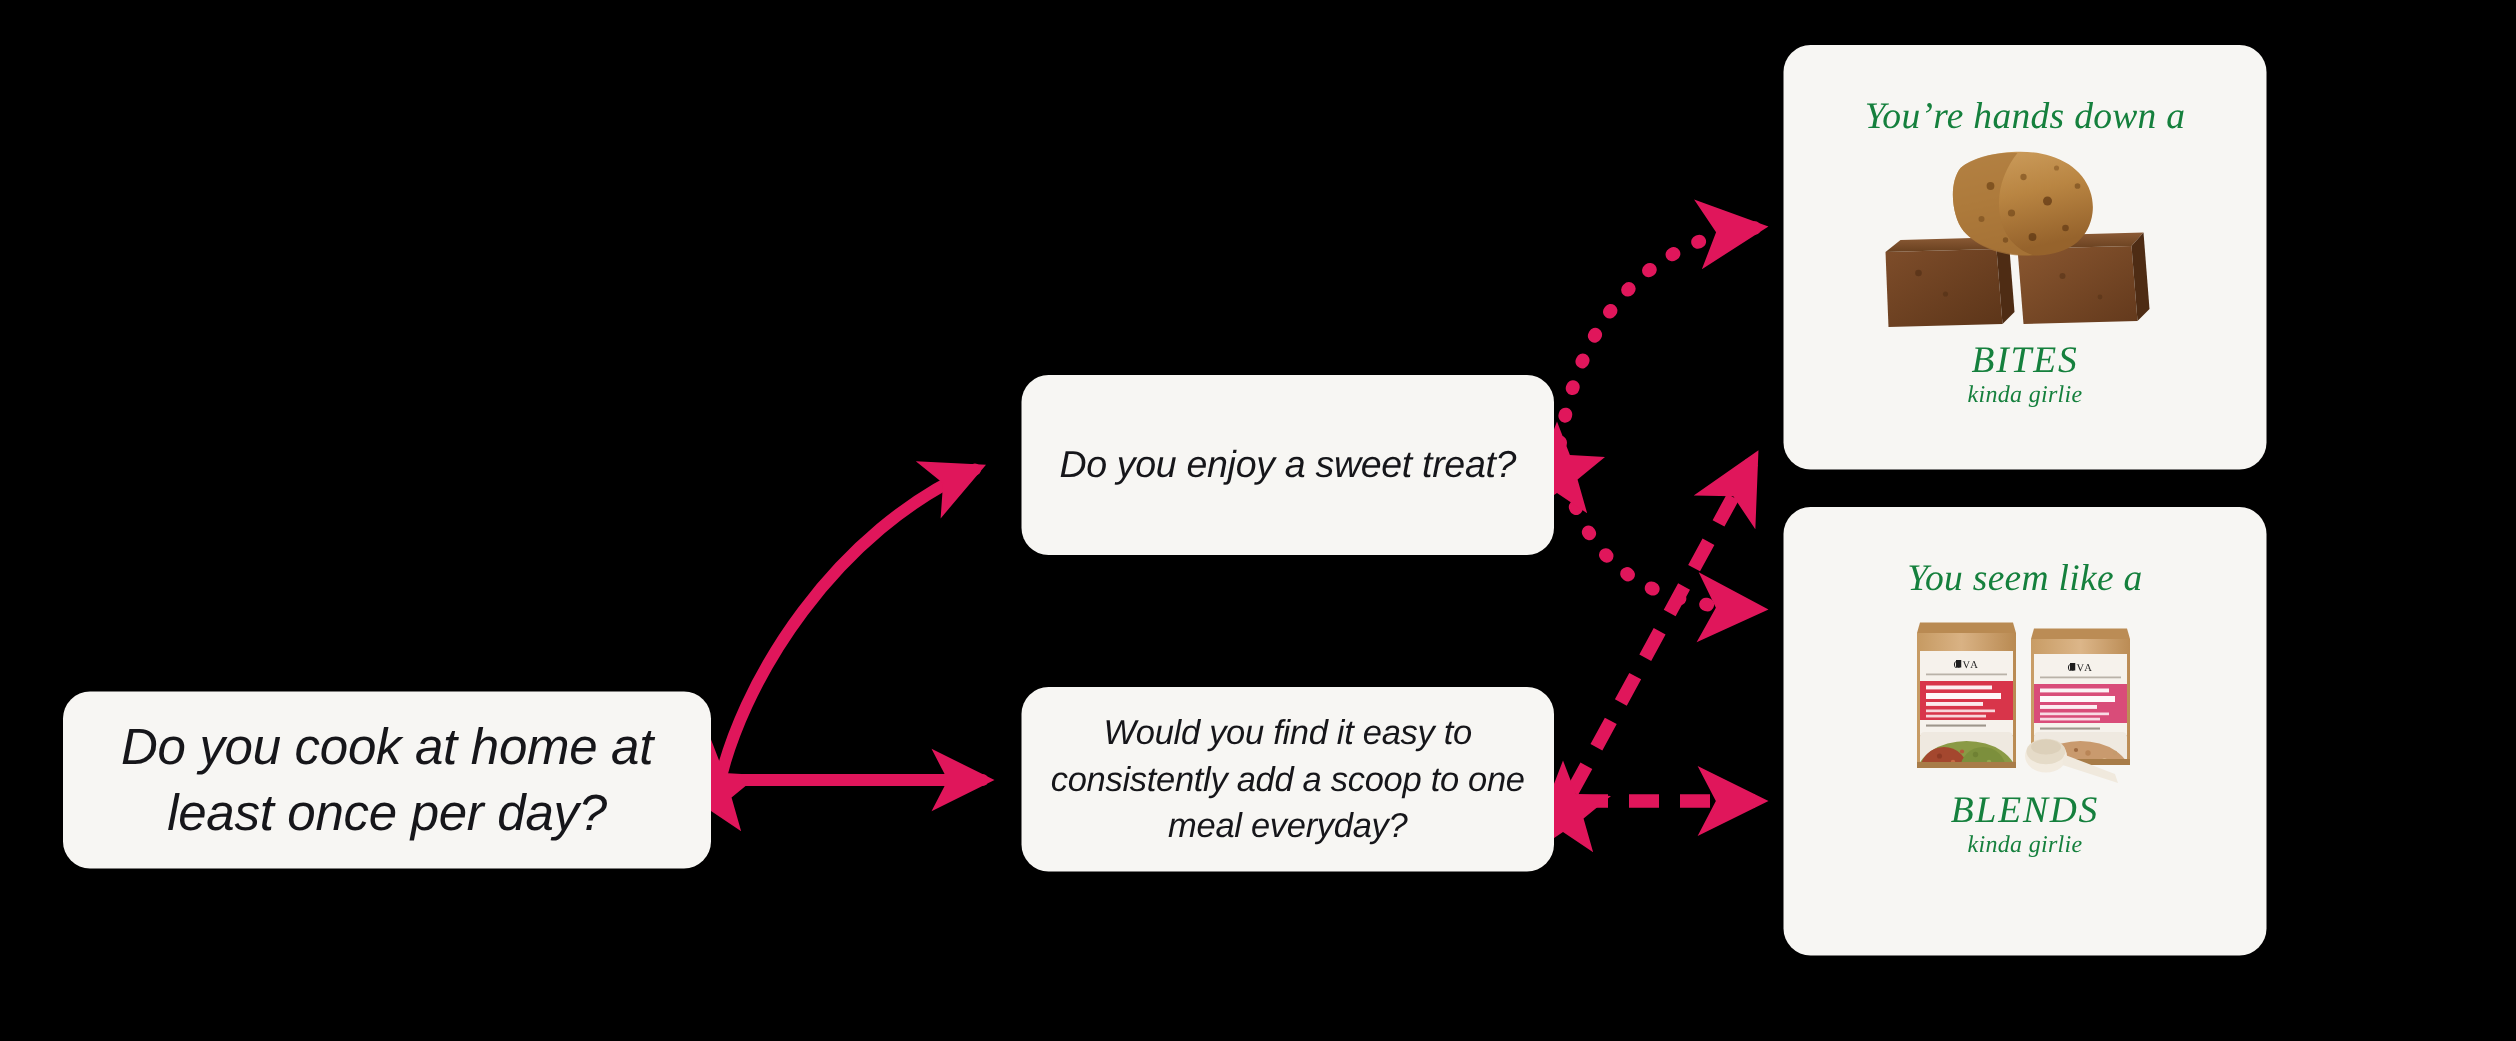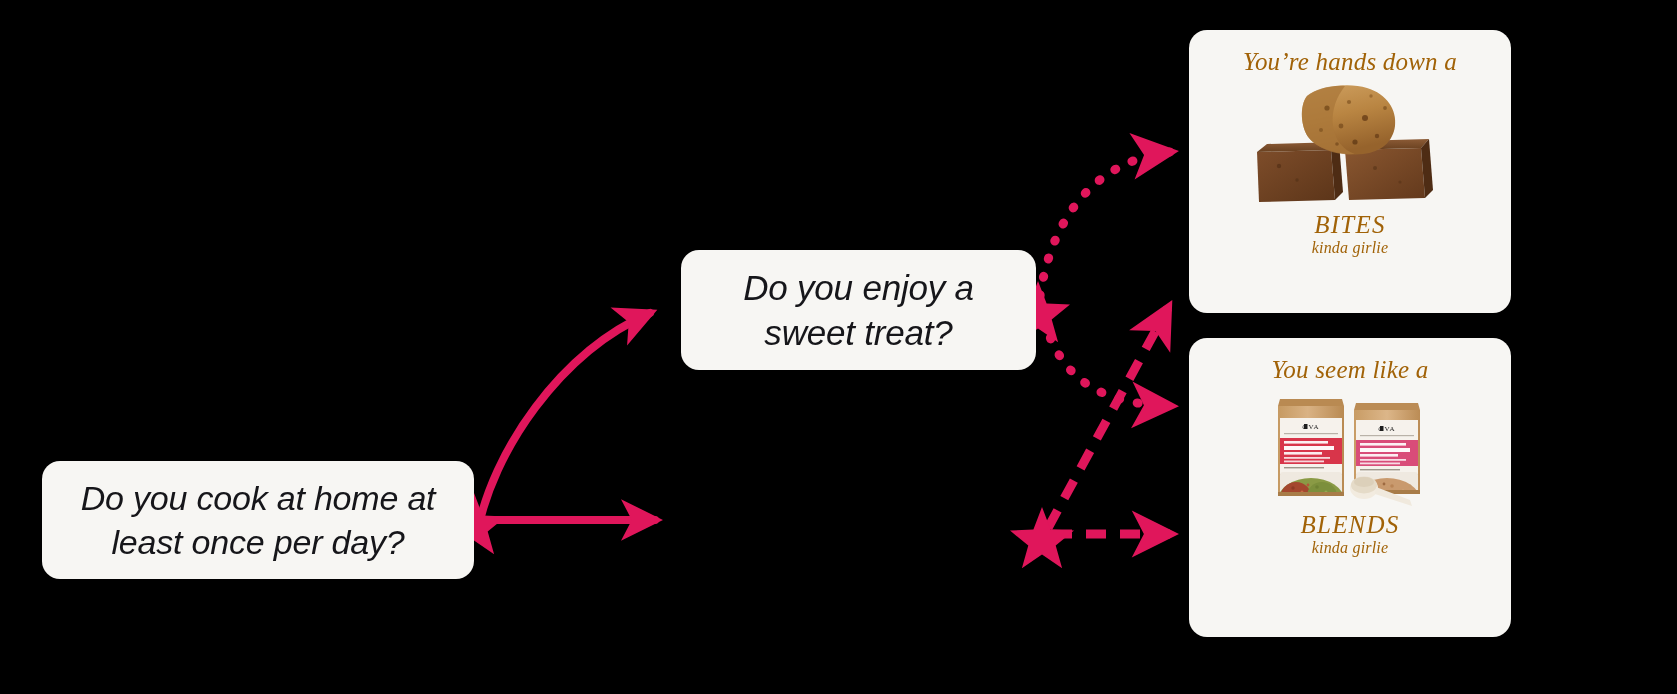--- a/index.html
+++ b/index.html
@@ -54,36 +54,36 @@
     left: 42px; top: 461px;
     width: 432px; height: 118px;
   }
   #card-cook .q-text { font-size: 34px; }
 
   
   #card-sweet {
     left: 681px; top: 250px;
     width: 355px; height: 120px;
   }
-  #card-sweet .q-text { font-size: 35px; }
+  #card-sweet .q-text { font-size: 25px; }
 
   
   #card-scoop {
     left: 681px; top: 458px;
     width: 355px; height: 123px;
   }
   #card-scoop .q-text { font-size: 23px; line-height: 1.34; padding: 0 14px; }
 
   
   .result-card {
     font-family: "Liberation Serif", serif;
-    color: #a16207;
+    color: #15803d;
     text-align: center;
     justify-content: flex-start;
-    padding-top: 14px;
+    padding-top: 30px;
   }
   #card-bites {
     left: 1189px; top: 30px;
     width: 322px; height: 283px;
   }
   #card-blends {
     left: 1189px; top: 338px;
     width: 322px; height: 299px;
   }
   .result-lead {
@@ -165,20 +165,23 @@
   </svg>
 
   <div class="card q-card" id="card-cook">
     <span class="q-text">Do you cook at home at least once per day?</span>
   </div>
 
   <div class="card q-card" id="card-sweet">
     <span class="q-text">Do you enjoy a sweet treat?</span>
   </div>
 
+  <div class="card q-card" id="card-scoop">
+    <span class="q-text">Would you find it easy to consistently add a scoop to one meal everyday?</span>
+  </div>
 
   <div class="card result-card" id="card-bites">
     <div class="result-lead">You’re hands down a</div>
 
     <svg class="product-art bites-art" viewBox="0 0 210 130" xmlns="http://www.w3.org/2000/svg">
       <defs>
         <linearGradient id="fudgeTopL" x1="0" y1="0" x2="0" y2="1">
           <stop offset="0" stop-color="#8C5B36"></stop>
           <stop offset="1" stop-color="#68401F"></stop>
         </linearGradient>

